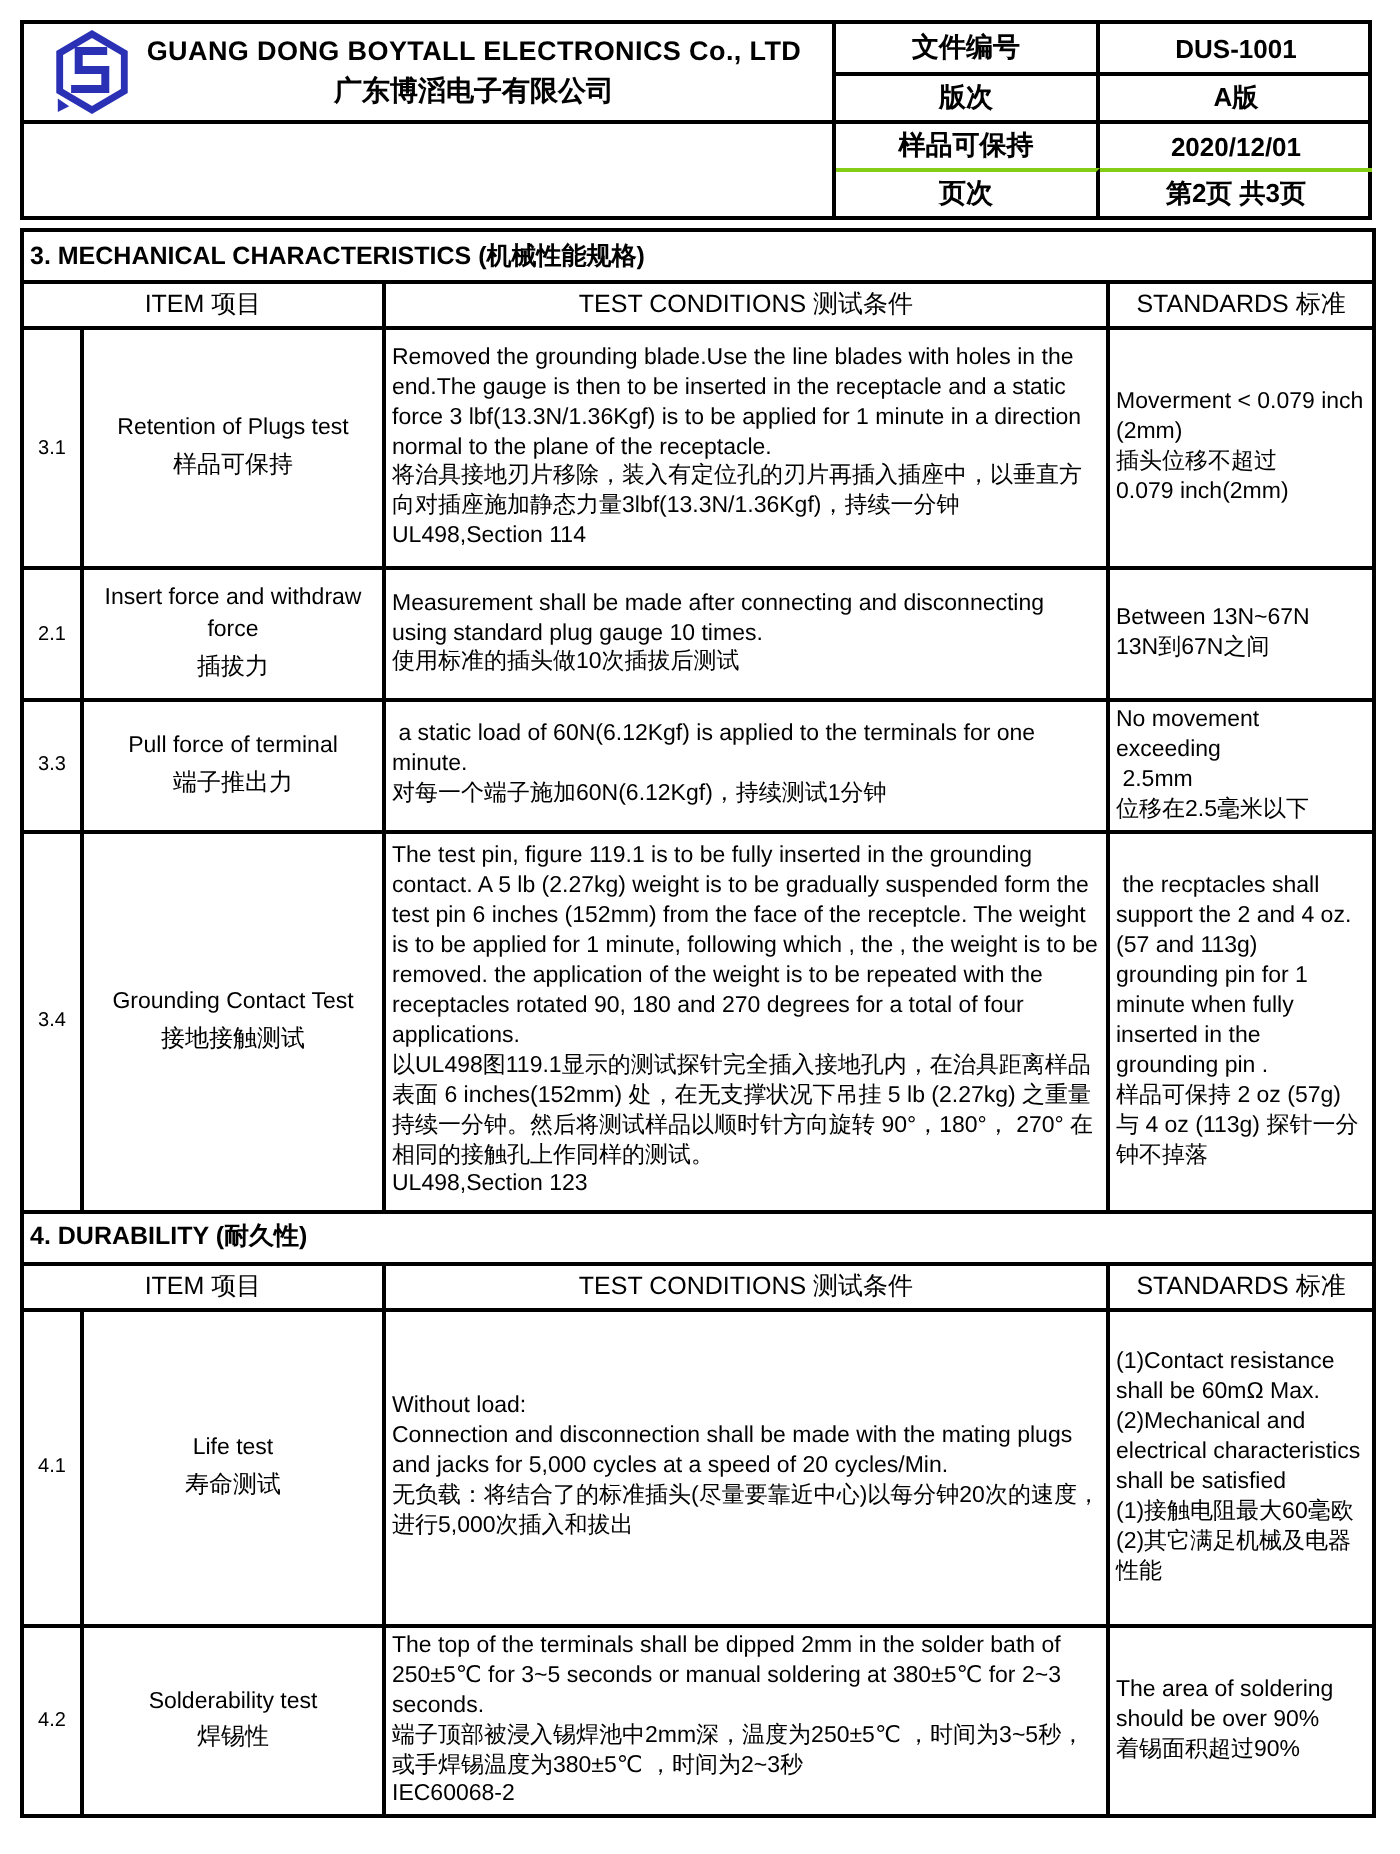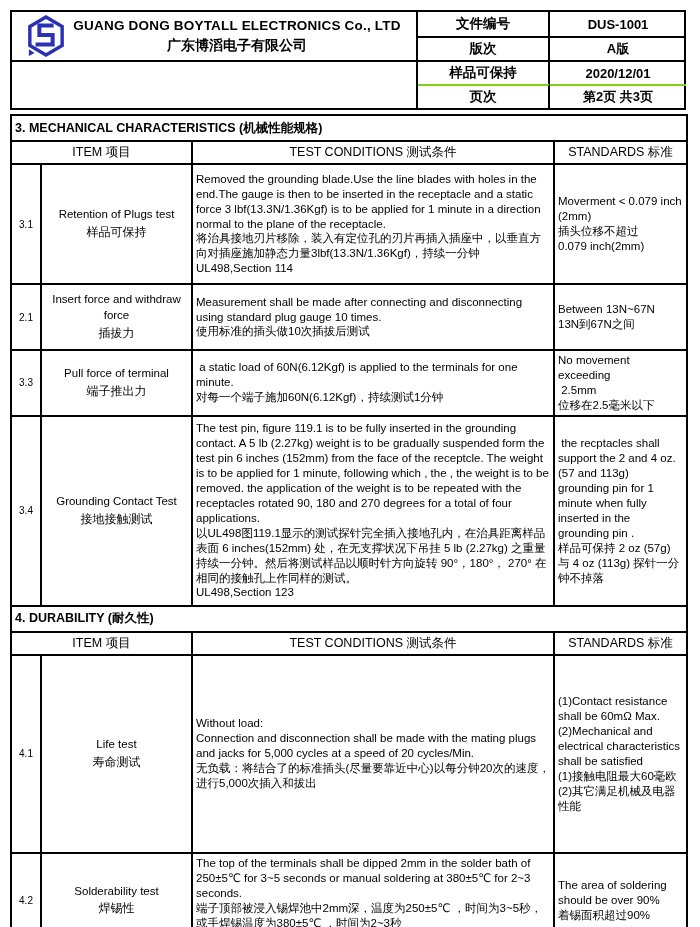--- a/index.html
+++ b/index.html
@@ -69,21 +69,21 @@
   .item-cn{font-size:12px;line-height:1.5;}
   td.cond,td.std{
     font-size:11.5px;line-height:1.3;
     white-space:pre-wrap;word-wrap:break-word;
     text-align:left;padding:3px 4px;
   }
   tr.r31 td{height:120px;border-radius:18px;}
   tr.r32 td{height:66px;}
   tr.r33 td{height:62px;}
   tr.r34 td{height:190px;}
-  tr.r41 td{height:198px;}
+  tr.r41 td{height:158px;}
   tr.r42 td{height:95px;}
   td.sec4{border-top:3px solid #000;}
 </style>
 </head>
 <body>
 
 <div class="page">
 
   <div class="hdr">
     <div class="hdr-cell hdr-left hdr-company">

